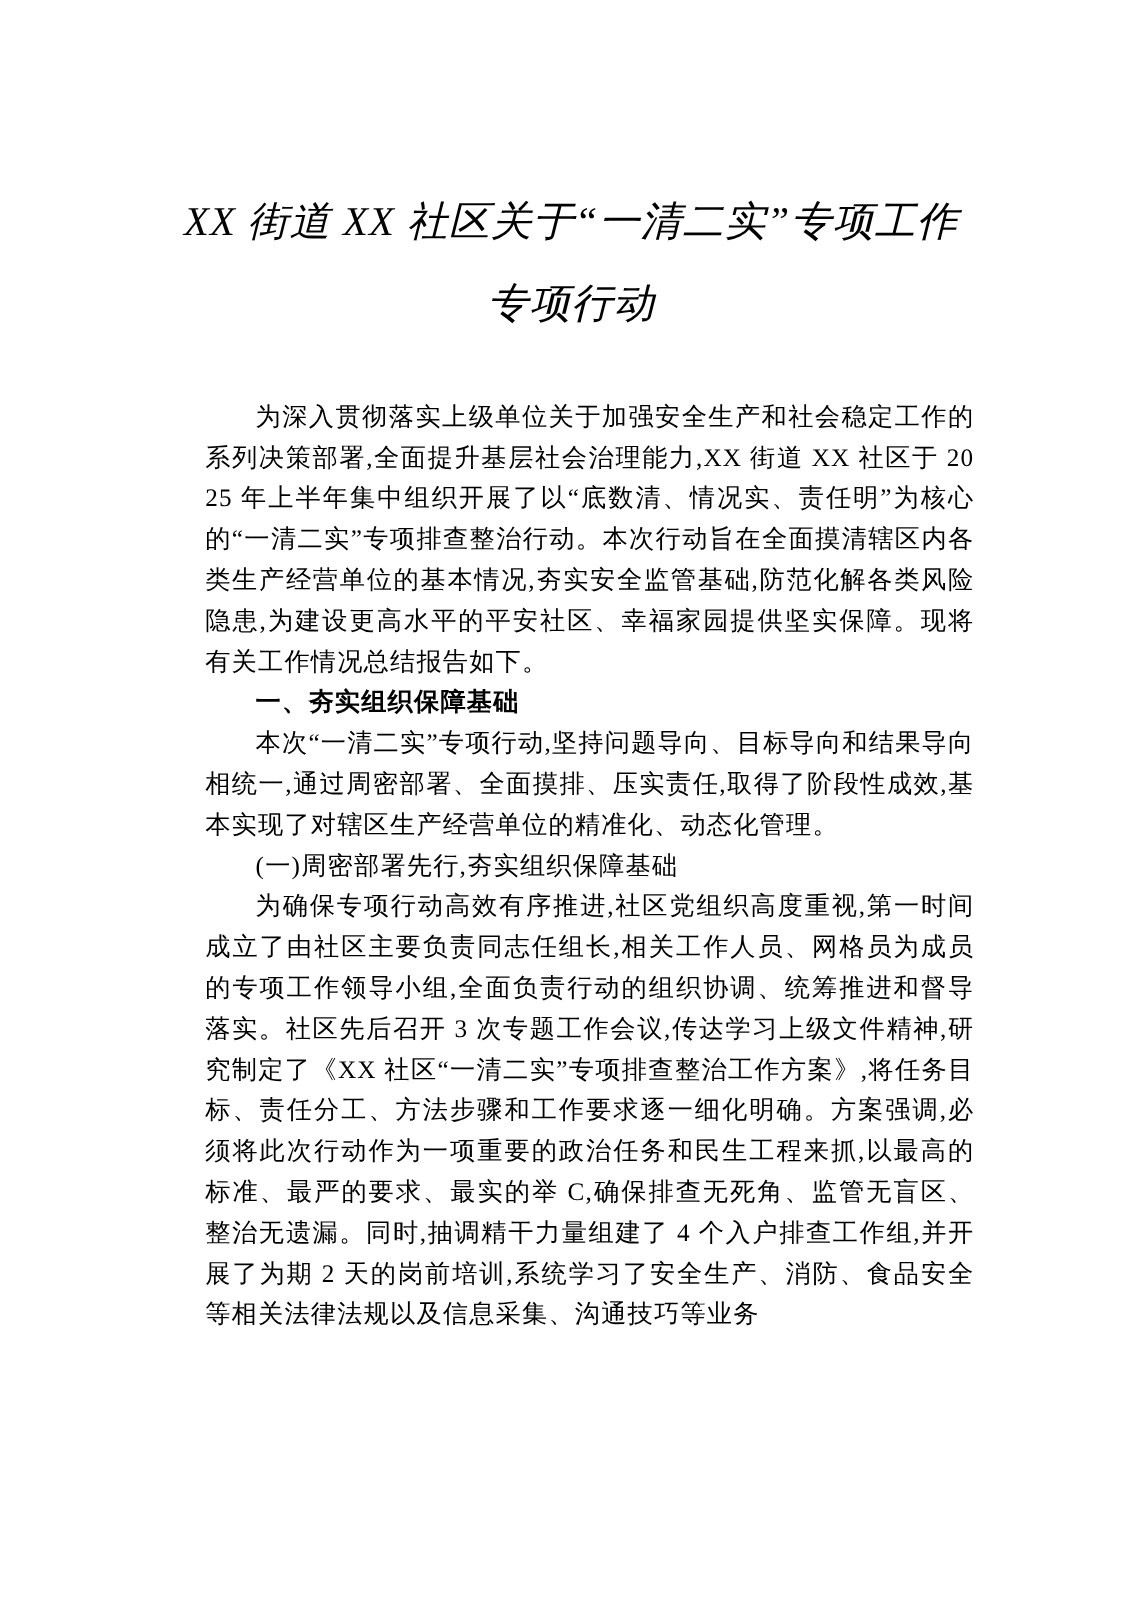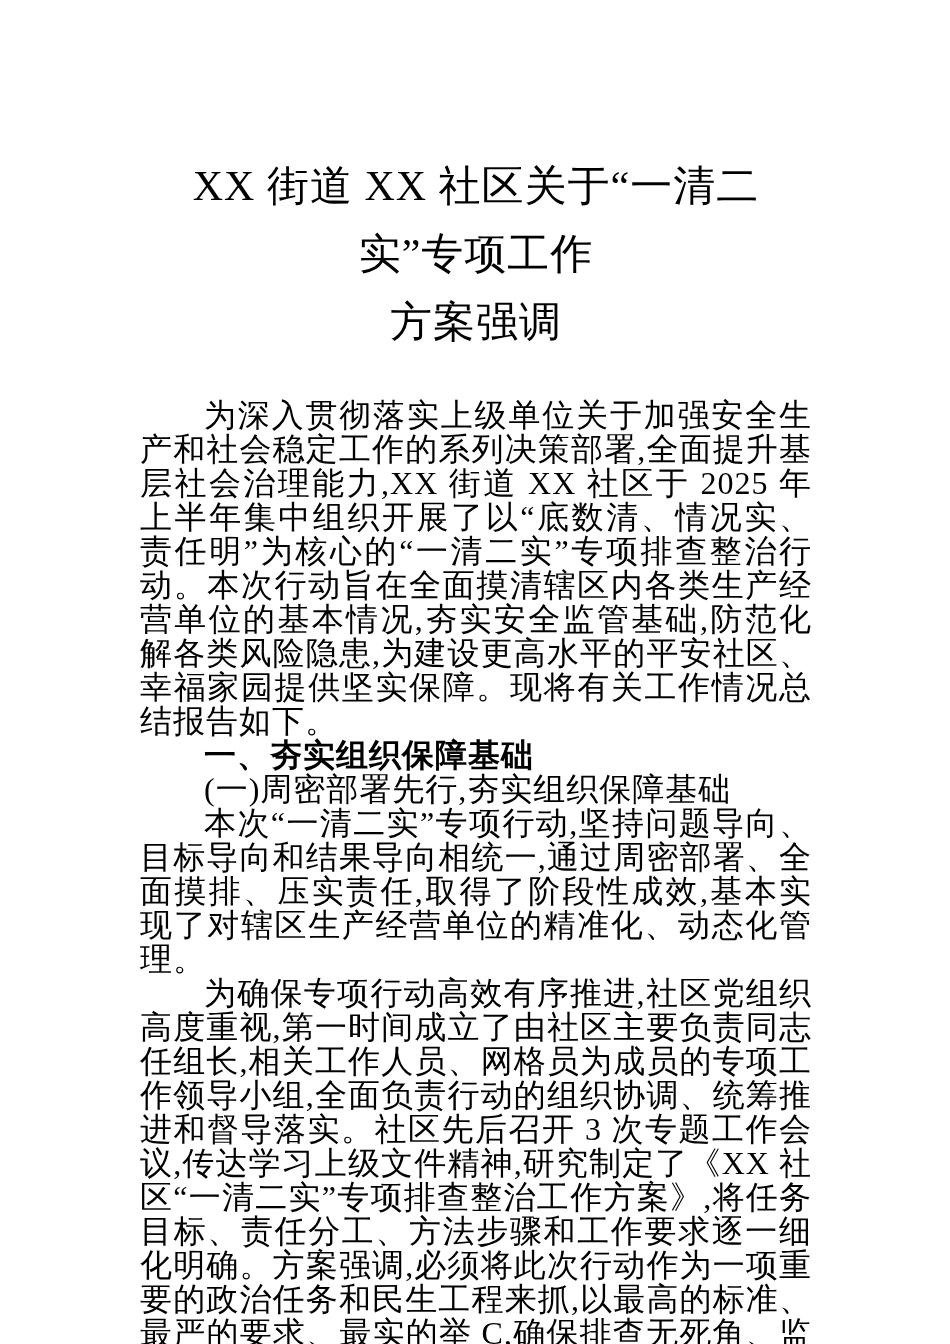--- a/index.html
+++ b/index.html
@@ -11,52 +11,54 @@
     font-family: "Liberation Serif", "DejaVu Serif", serif;
     color: #000000;
   }
   .page {
     width: 950px;
     height: 1344px;
     background: #ffffff;
     padding: 152px 138px 0 140px;
   }
   .doc-title {
-    font-size: 42px;
+    font-size: 34px;
     font-weight: 400;
     text-align: center;
     line-height: 68px;
     letter-spacing: 1px;
     margin-bottom: 42px;
+    font-style: italic;
   }
   .doc-title .title-line { display: block; }
   .para {
-    font-size: 32px;
+    font-size: 21px;
     line-height: 34px;
     letter-spacing: 1px;
     text-align: justify;
     text-indent: 2em;
     word-break: break-all;
+    margin-left: 31px;
   }
   .section-heading { font-weight: bold; }
   .sub-heading { font-weight: 400; }
 </style>
 </head>
 <body>
 
 <div class="page">
 
   <div class="doc-title">
     <span class="title-line">XX 街道 XX 社区关于“一清二实”专项工作</span>
-    <span class="title-line">方案强调</span>
+    <span class="title-line">专项行动</span>
   </div>
 
   <p class="para body">为深入贯彻落实上级单位关于加强安全生产和社会稳定工作的系列决策部署,全面提升基层社会治理能力,XX 街道 XX 社区于 2025 年上半年集中组织开展了以“底数清、情况实、责任明”为核心的“一清二实”专项排查整治行动。本次行动旨在全面摸清辖区内各类生产经营单位的基本情况,夯实安全监管基础,防范化解各类风险隐患,为建设更高水平的平安社区、幸福家园提供坚实保障。现将有关工作情况总结报告如下。</p>
 
   <p class="para section-heading">一、夯实组织保障基础</p>
 
+  <p class="para body">本次“一清二实”专项行动,坚持问题导向、目标导向和结果导向相统一,通过周密部署、全面摸排、压实责任,取得了阶段性成效,基本实现了对辖区生产经营单位的精准化、动态化管理。</p>
+
   <p class="para sub-heading">(一)周密部署先行,夯实组织保障基础</p>
-
-  <p class="para body">本次“一清二实”专项行动,坚持问题导向、目标导向和结果导向相统一,通过周密部署、全面摸排、压实责任,取得了阶段性成效,基本实现了对辖区生产经营单位的精准化、动态化管理。</p>
 
   <p class="para body">为确保专项行动高效有序推进,社区党组织高度重视,第一时间成立了由社区主要负责同志任组长,相关工作人员、网格员为成员的专项工作领导小组,全面负责行动的组织协调、统筹推进和督导落实。社区先后召开 3 次专题工作会议,传达学习上级文件精神,研究制定了《XX 社区“一清二实”专项排查整治工作方案》,将任务目标、责任分工、方法步骤和工作要求逐一细化明确。方案强调,必须将此次行动作为一项重要的政治任务和民生工程来抓,以最高的标准、最严的要求、最实的举 C,确保排查无死角、监管无盲区、整治无遗漏。同时,抽调精干力量组建了 4 个入户排查工作组,并开展了为期 2 天的岗前培训,系统学习了安全生产、消防、食品安全等相关法律法规以及信息采集、沟通技巧等业务</p>
 
 </div>
 
 </body></html>

